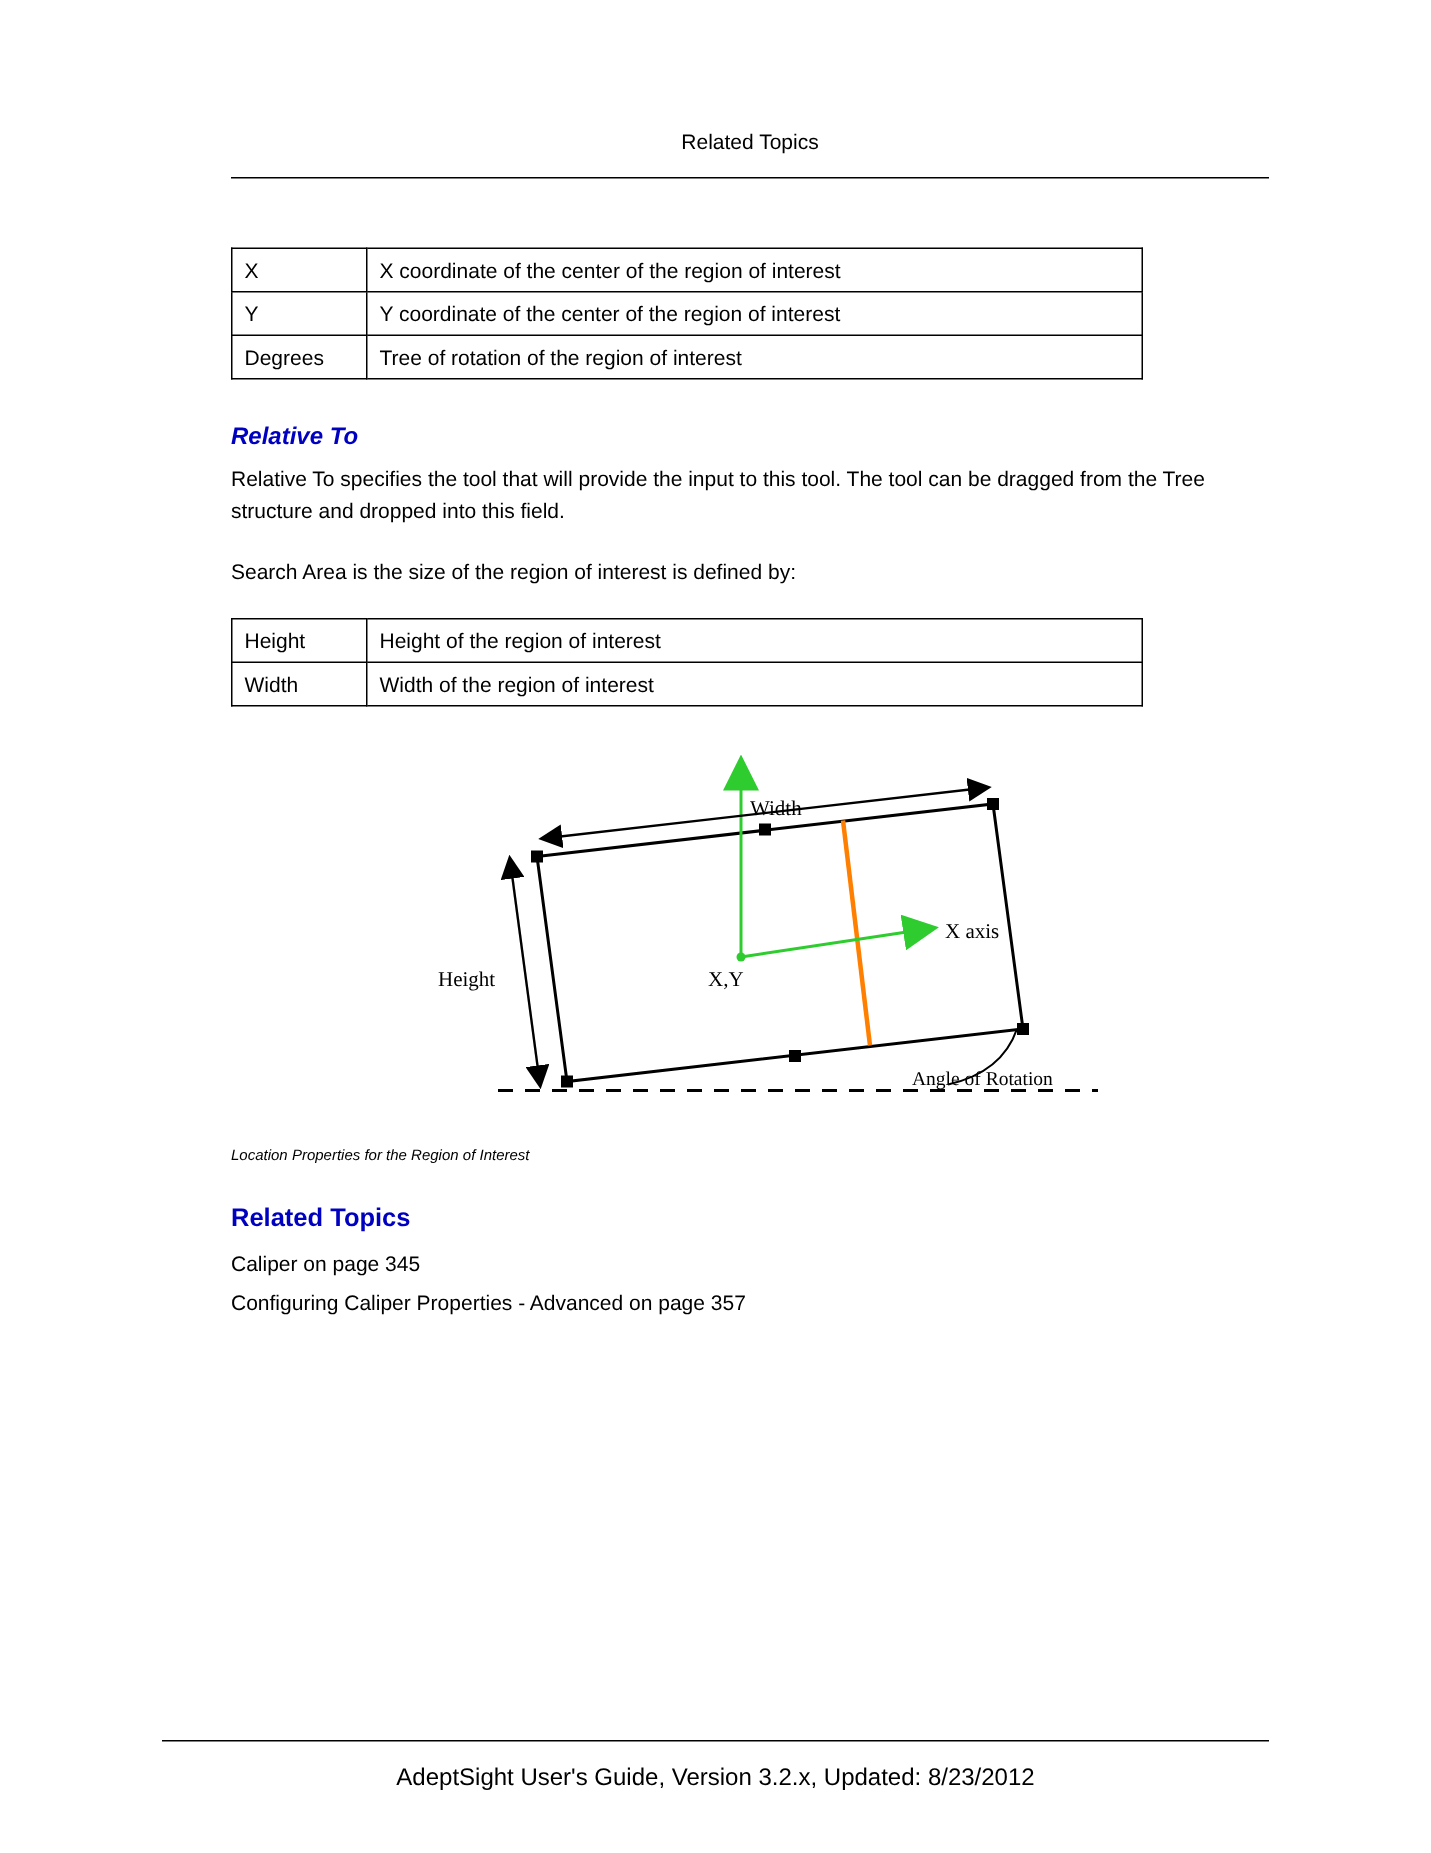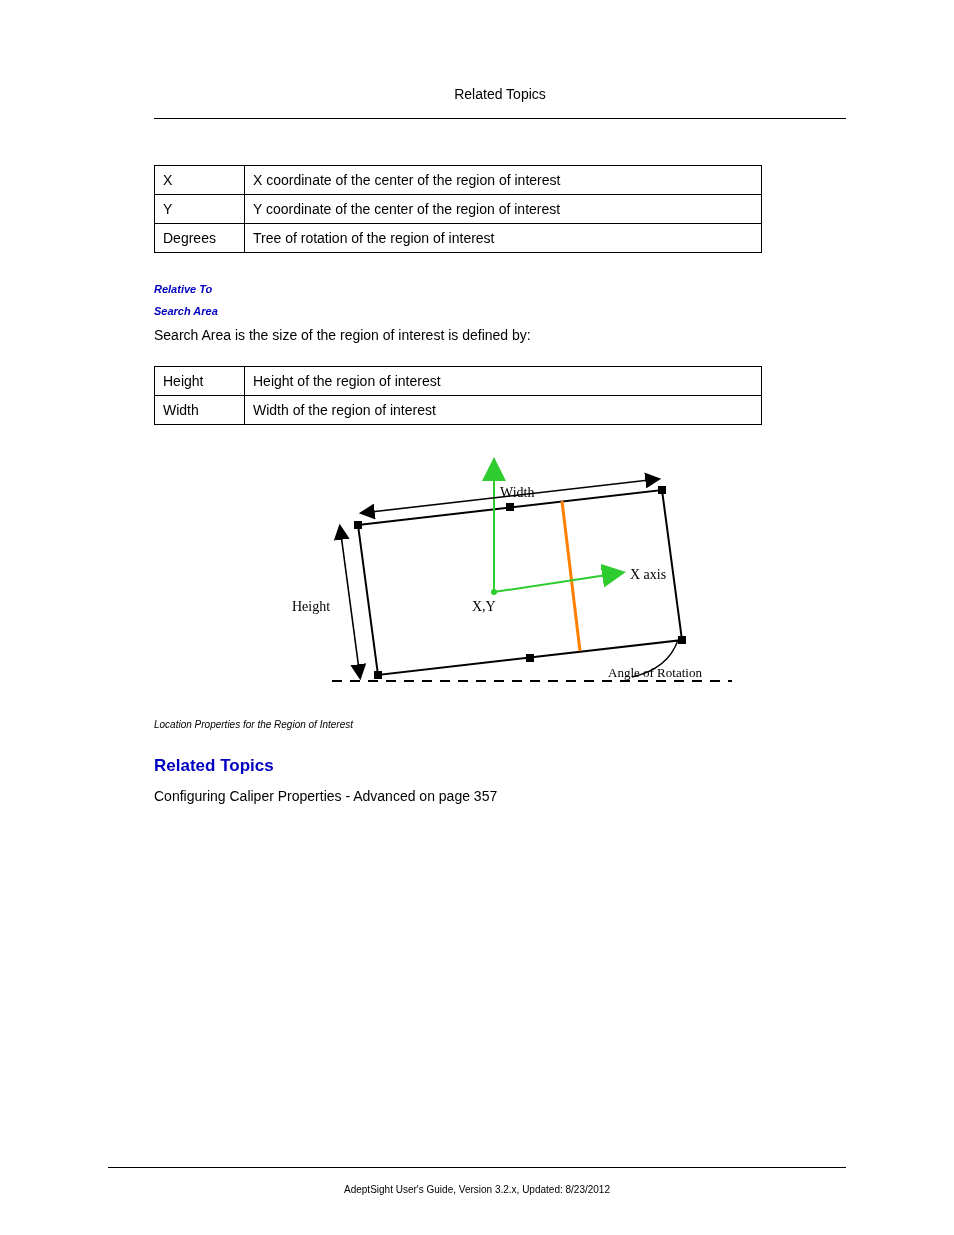--- a/index.html
+++ b/index.html
@@ -35,21 +35,21 @@
     border: 1px solid #000;
     padding: 6px 8px;
     font-size: 14px;
     vertical-align: top;
   }
   table.def td.key { width: 90px; }
   .subhead {
     color: #0000c0;
     font-style: italic;
     font-weight: bold;
-    font-size: 11px;
+    font-size: 16px;
     margin: 10px 0 8px 0;
   }
   .para {
     font-size: 14px;
     line-height: 1.5;
     margin: 0 0 20px 0;
   }
   .caption {
     font-size: 10px;
     font-style: italic;
@@ -71,21 +71,21 @@
     margin: 26px auto 10px auto;
     display: block;
   }
   .footer-rule {
     border: none;
     border-top: 1px solid #000;
     margin: 0;
   }
   .footer {
     text-align: center;
-    font-size: 10px;
+    font-size: 16px;
     margin-top: 16px;
   }
   .footer .pg { margin-top: 28px; }
   .footer-wrap {
     position: absolute;
     left: 108px;
     right: 108px;
     bottom: 40px;
   }
 </style>
@@ -108,22 +108,22 @@
       <td>Y coordinate of the center of the region of interest</td>
     </tr>
     <tr>
       <td class="key">Degrees</td>
       <td>Tree of rotation of the region of interest</td>
     </tr>
   </tbody>
     </table>
 
   <div class="subhead">Relative To</div>
+  <p class="para">Relative To specifies the tool that will provide the input to this tool. The tool can be dragged from the Tree structure and dropped into this field.</p>
 
-  <div class="subhead">Search Area</div>
   <p class="para">Search Area is the size of the region of interest is defined by:</p>
 
   <table class="def">
     <tbody>
         <tr>
       <td class="key">Height</td>
       <td>Height of the region of interest</td>
     </tr>
     <tr>
       <td class="key">Width</td>
@@ -172,20 +172,21 @@
     <text x="238" y="42" font-family="Comic Sans MS, cursive" font-size="14">Width</text>
     <text x="30" y="156" font-family="Comic Sans MS, cursive" font-size="14">Height</text>
     <text x="210" y="156" font-family="Comic Sans MS, cursive" font-size="14">X,Y</text>
     <text x="368" y="124" font-family="Comic Sans MS, cursive" font-size="14">X axis</text>
     <text x="346" y="222" font-family="Comic Sans MS, cursive" font-size="13">Angle of Rotation</text>
   </svg>
 
   <div class="caption">Location Properties for the Region of Interest</div>
 
   <div class="section-head">Related Topics</div>
+  <p class="link-line">Caliper on page 345</p>
   <p class="link-line">Configuring Caliper Properties - Advanced on page 357</p>
 
   <div class="footer-wrap">
     <hr class="footer-rule">
     <div class="footer">
       <div>AdeptSight User's Guide,  Version 3.2.x, Updated: 8/23/2012</div>
     </div>
   </div>
 
 </div>

